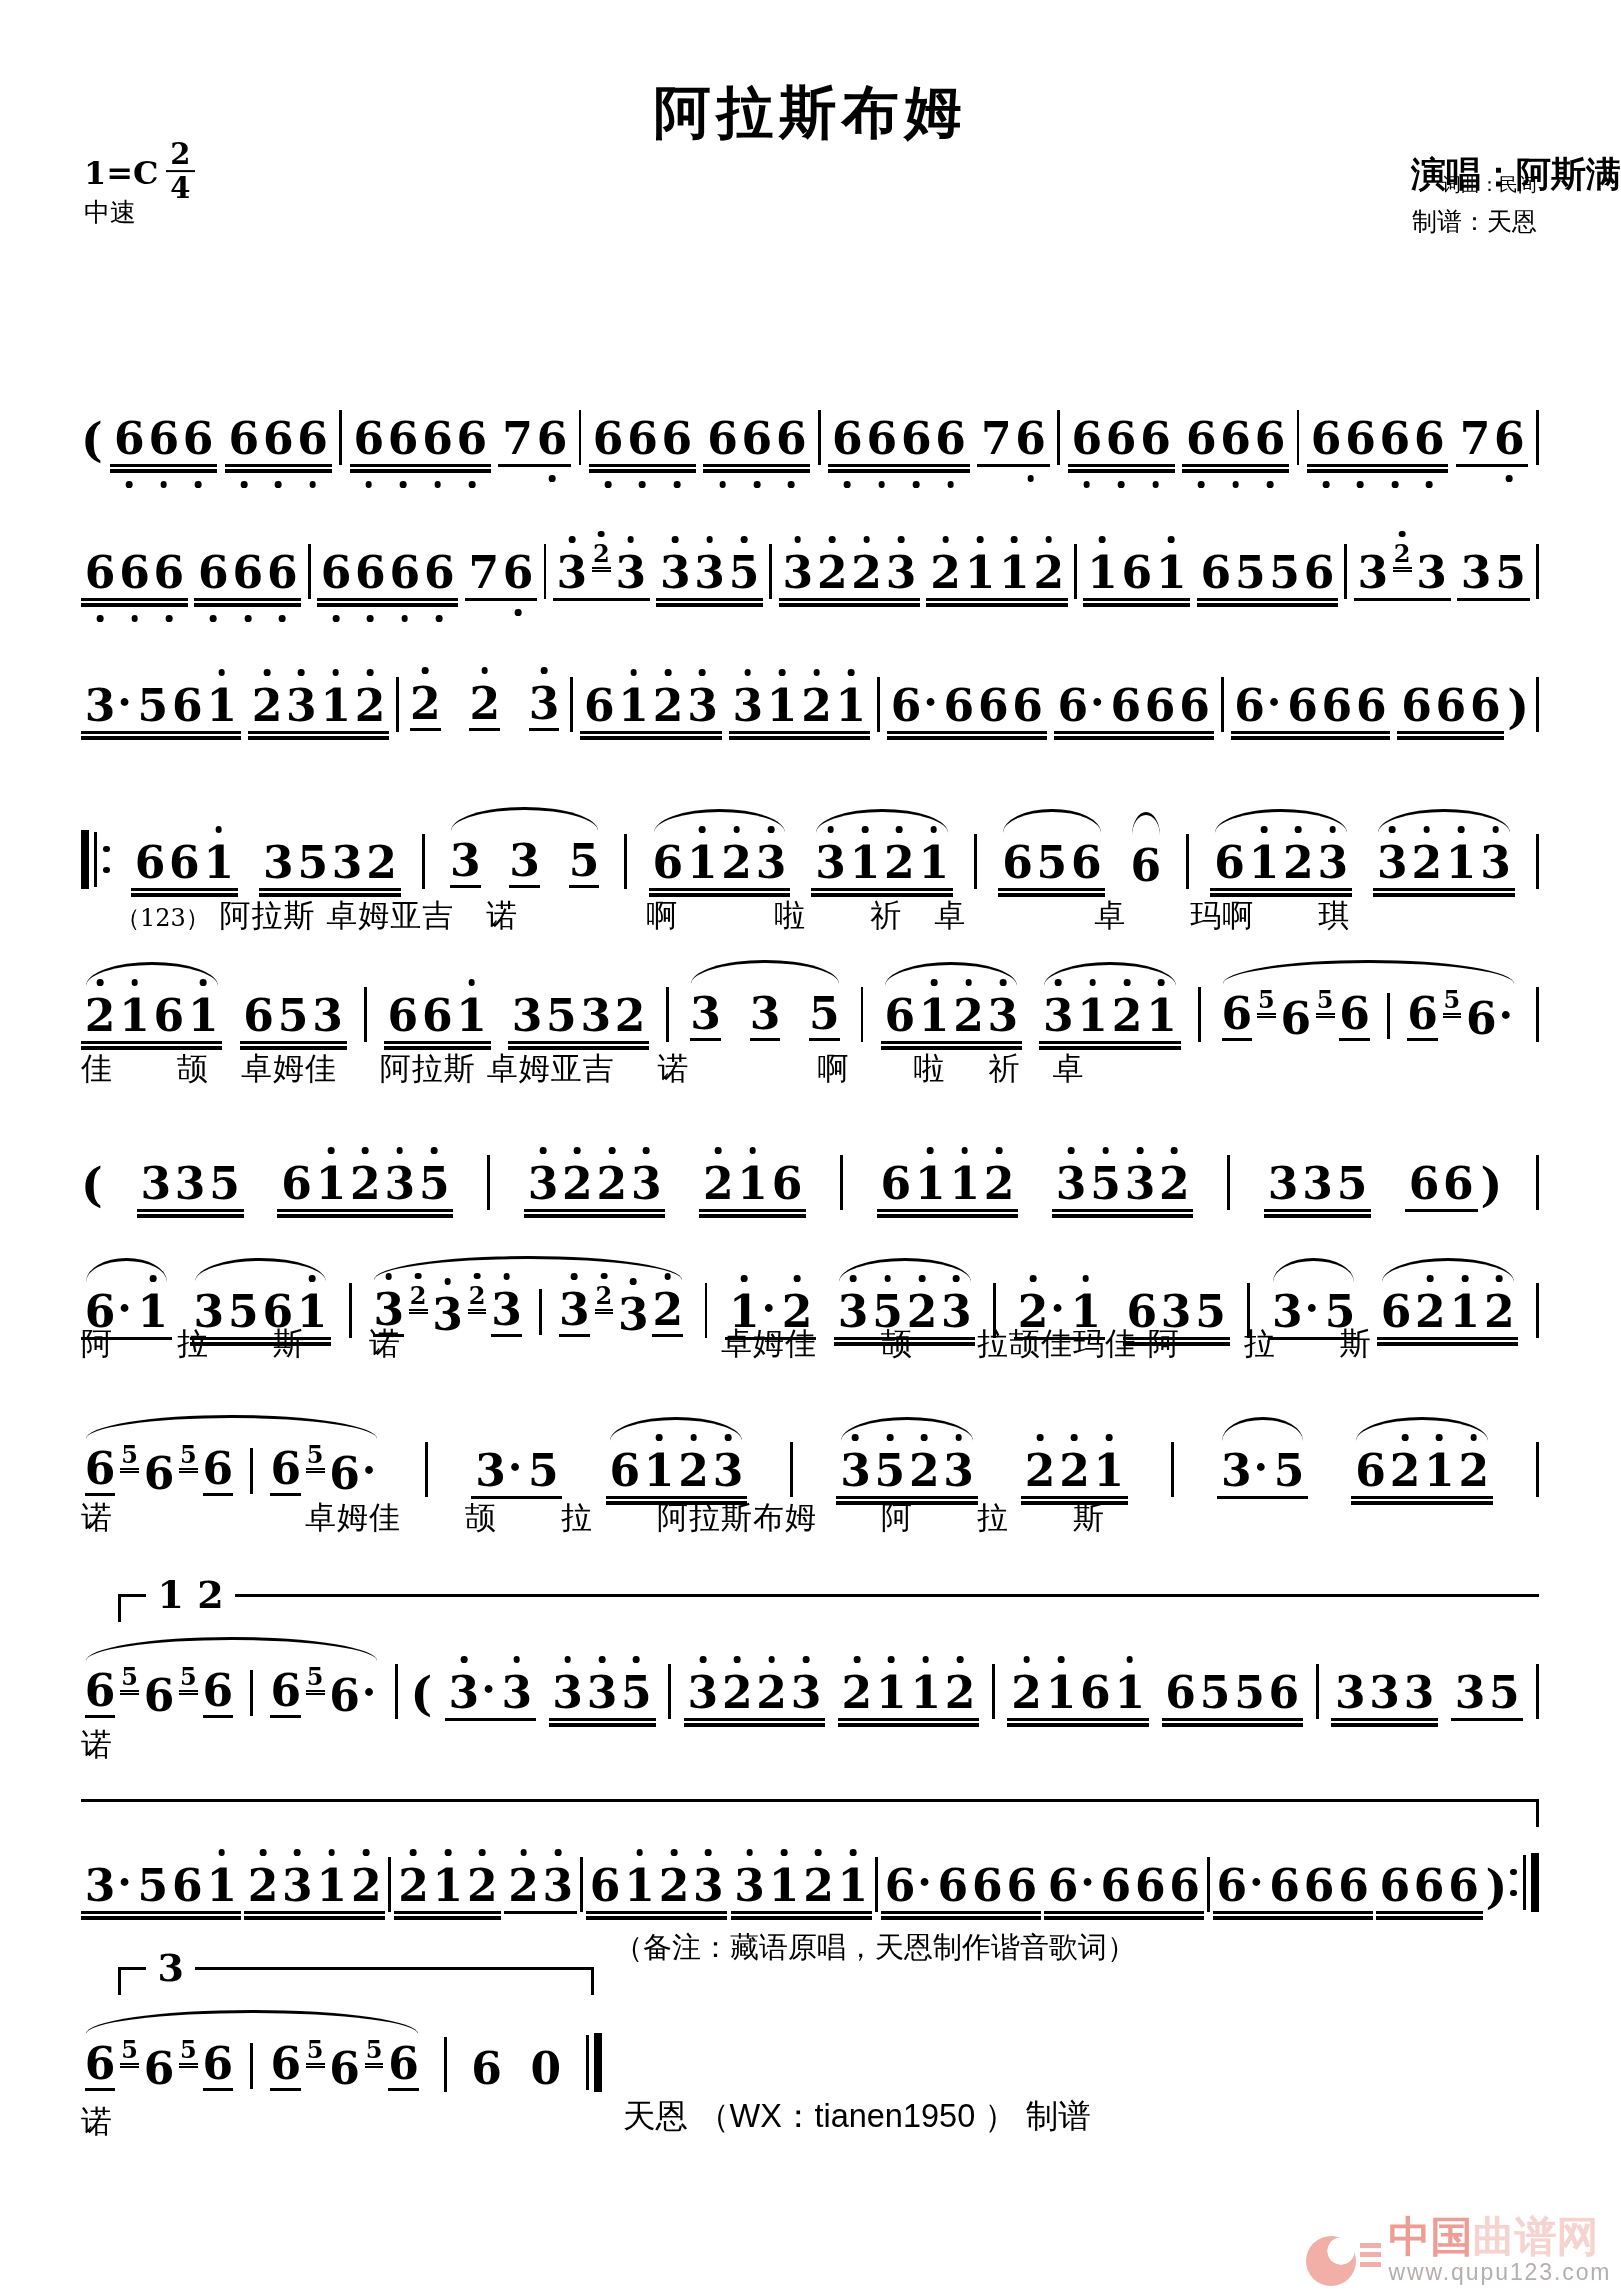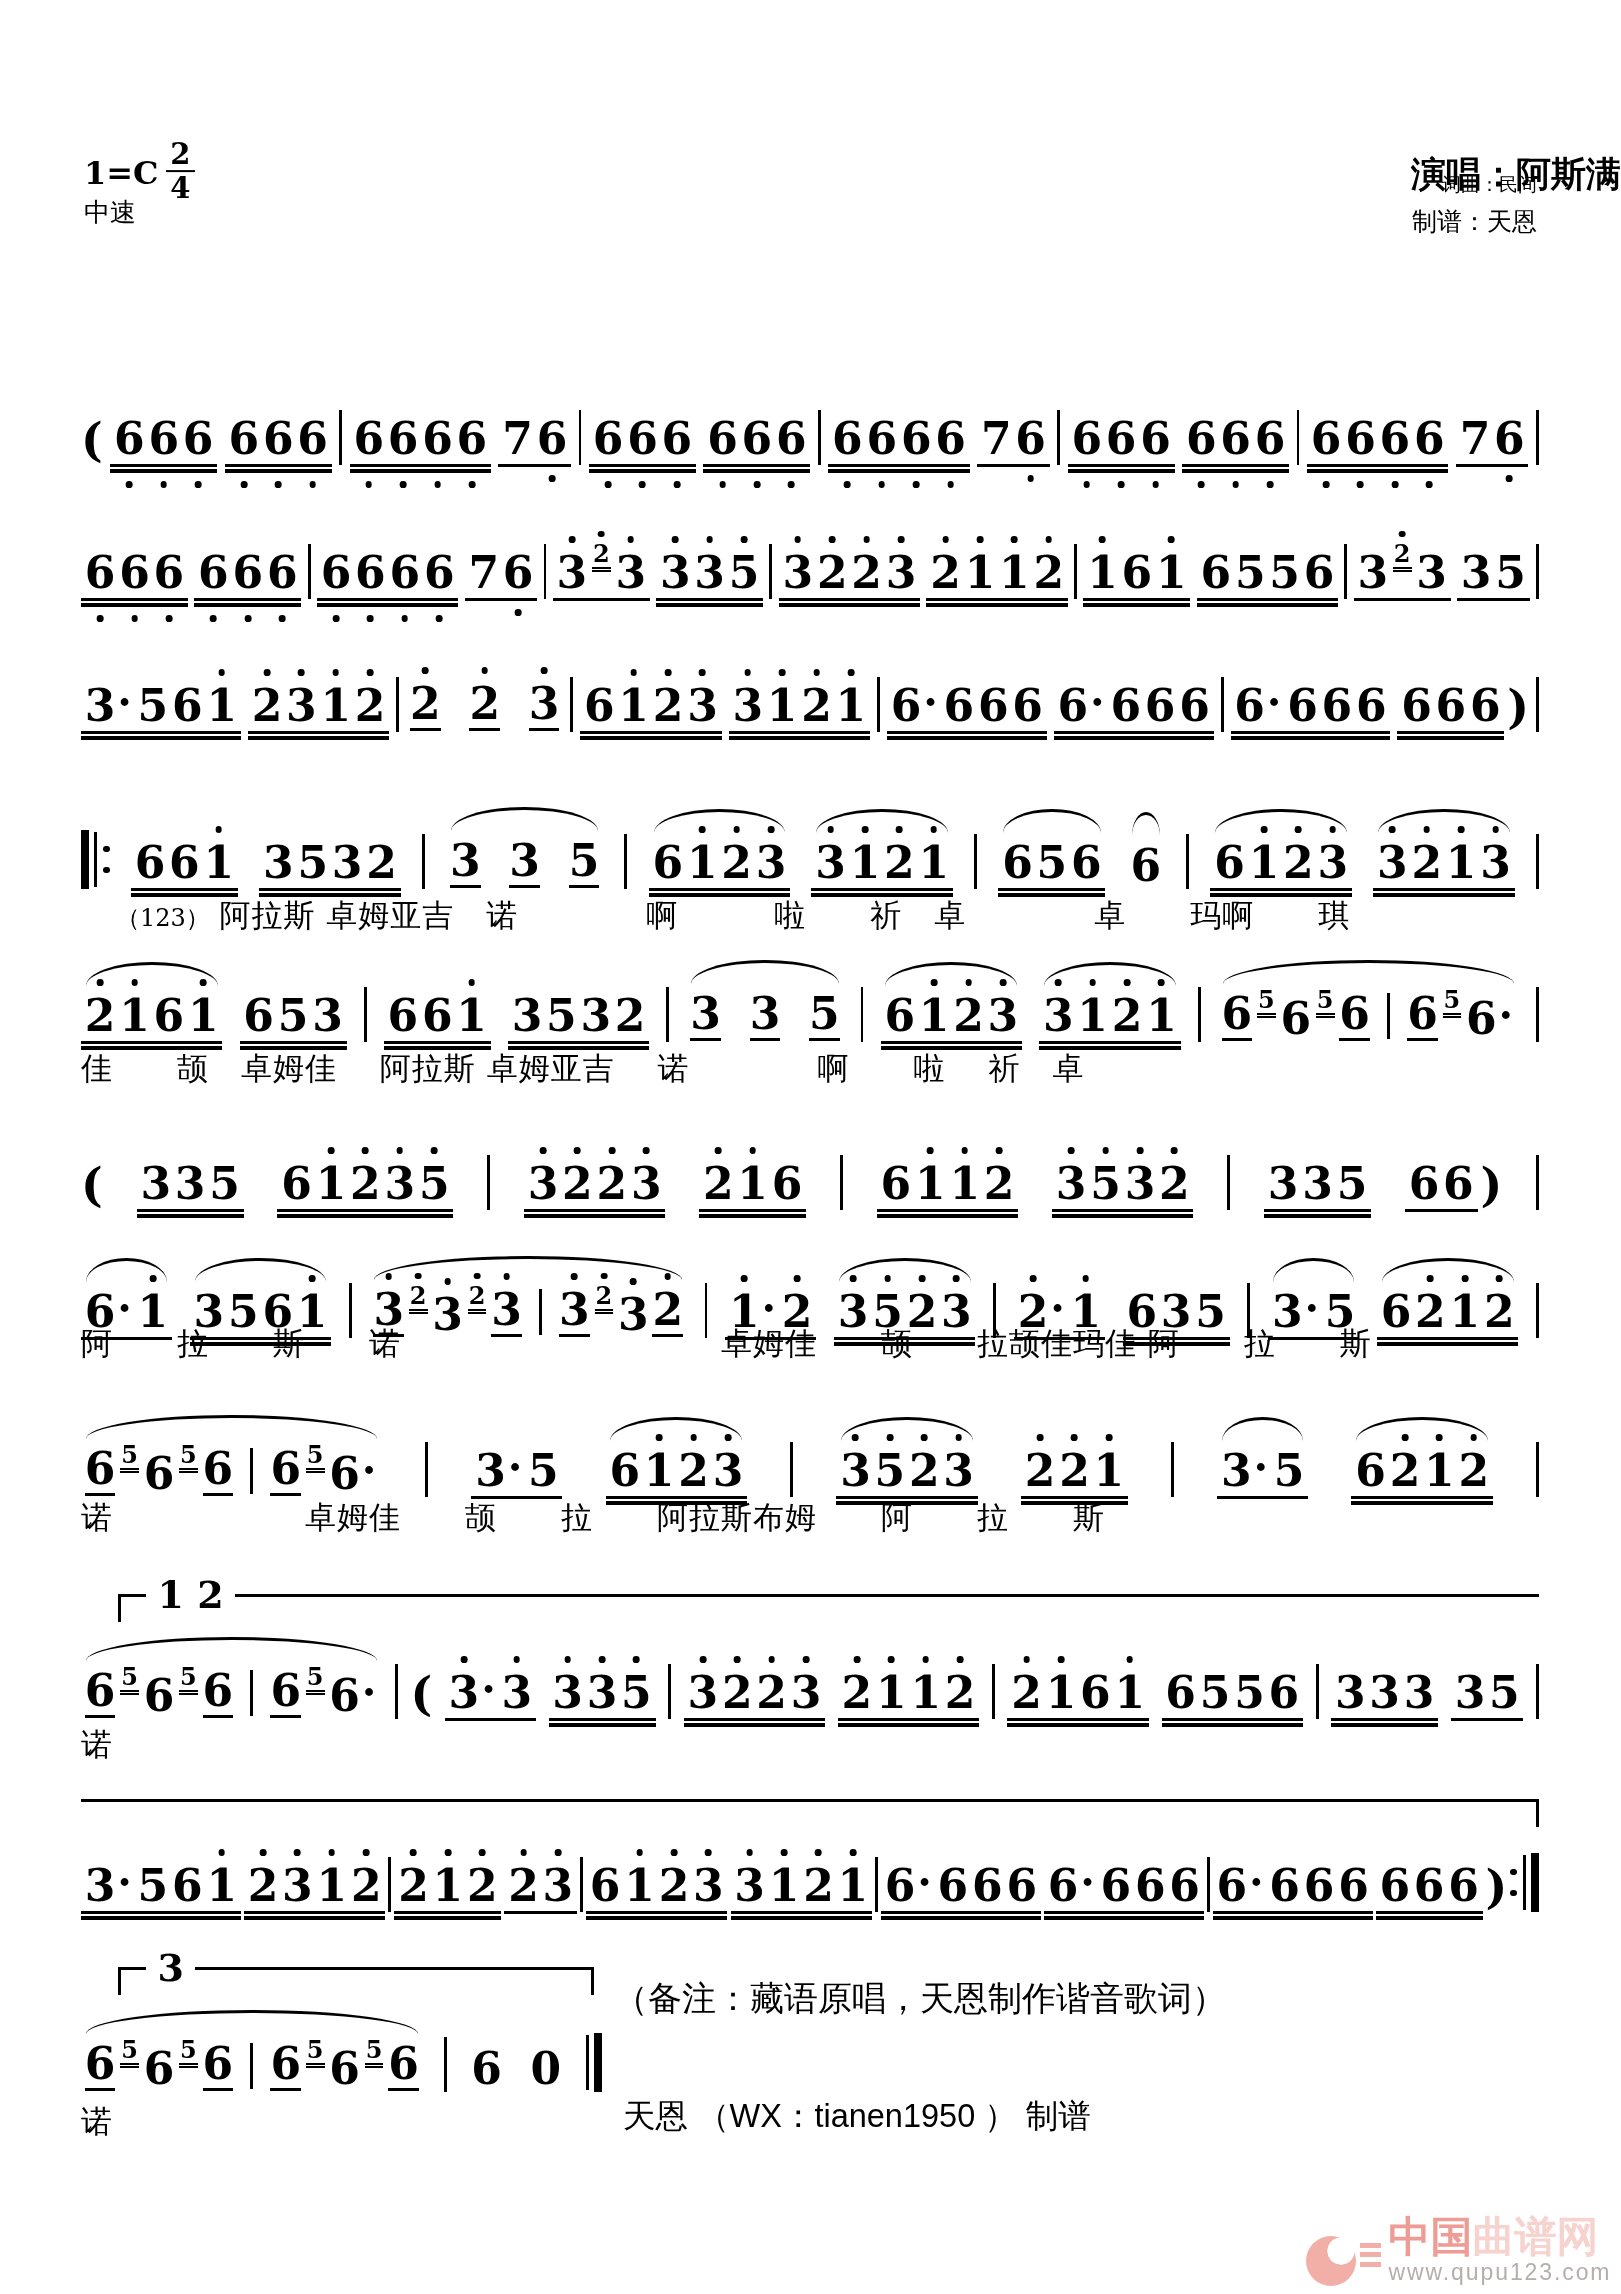--- a/index.html
+++ b/index.html
@@ -54,36 +54,37 @@
   .lyrics{position:absolute;font-family:"DejaVu Serif",serif;font-size:31px;
           white-space:pre;letter-spacing:1px;}
   .lyr-prefix{font-size:24px;letter-spacing:0;margin-right:9.6px;margin-left:35px;}
   
   .volta{position:absolute;border-top:3.3px solid #000;height:25px;}
   .v-left{border-left:3.3px solid #000;}
   .v-right{border-right:3.3px solid #000;}
   .vlabel{position:absolute;top:-25px;left:25px;background:#fff;padding:0 11.5px;
           font-family:"DejaVu Serif",serif;font-weight:bold;font-size:38px;}
   
-  .fnote{position:absolute;left:614px;top:1976px;font-size:34px;}
+  .fnote{position:absolute;left:614px;top:1928px;font-size:29px;}
   .fmaker{position:absolute;left:623px;top:2095px;font-size:32.5px;}
   
   .wm{position:absolute;right:9.6px;bottom:7.6px;display:flex;align-items:flex-end;gap:7.6px;}
   .wm-logo{display:flex;align-items:center;gap:3.8px;}
   .wm-circle{width:50px;height:50px;border-radius:50%;
              background:radial-gradient(circle at 70% 30%, #ffffff 27%, #f2afa7 28%);}
   .wm-bars{display:flex;flex-direction:column;gap:4.8px;margin-bottom:13.4px;}
   .wm-bars span{display:block;width:21px;height:4.8px;background:#f2afa7;}
   .wm-name{font-size:42px;font-weight:bold;line-height:1;white-space:nowrap;}
   .wm-url{font-size:23px;letter-spacing:1.9px;margin-top:1.9px;text-align:left;}
 </style>
 </head>
 <body>
 
 <div id="sheet">
+  <div class="title">阿拉斯布姆</div>
   <div class="singer">演唱：阿斯满</div>
   <div class="keysig">
     <span>1=C</span>
     <span class="meter">
       <span class="num">2</span>
       <span class="den">4</span>
     </span>
   </div>
   <div class="tempo">中速</div>
   <div class="credit1">词曲：民间</div>

